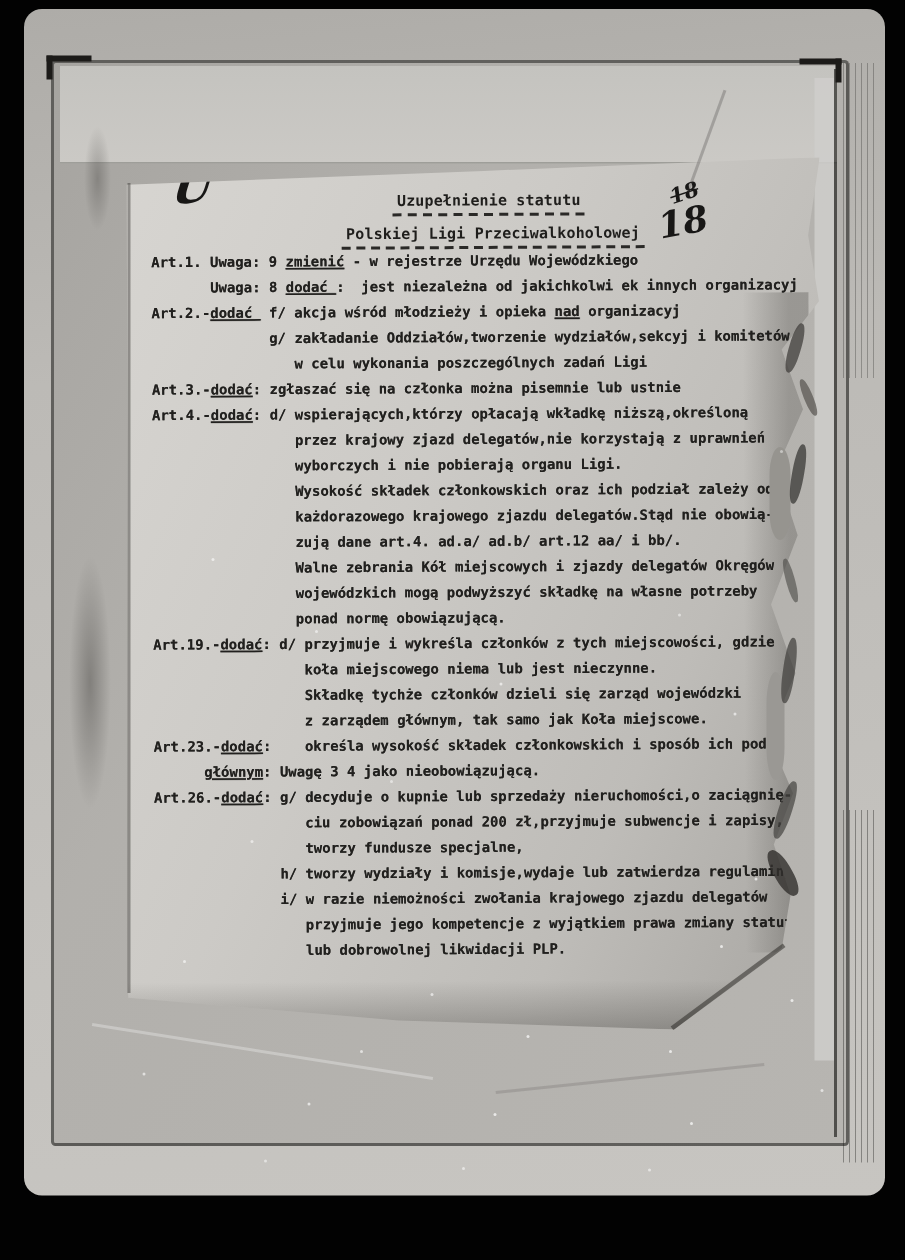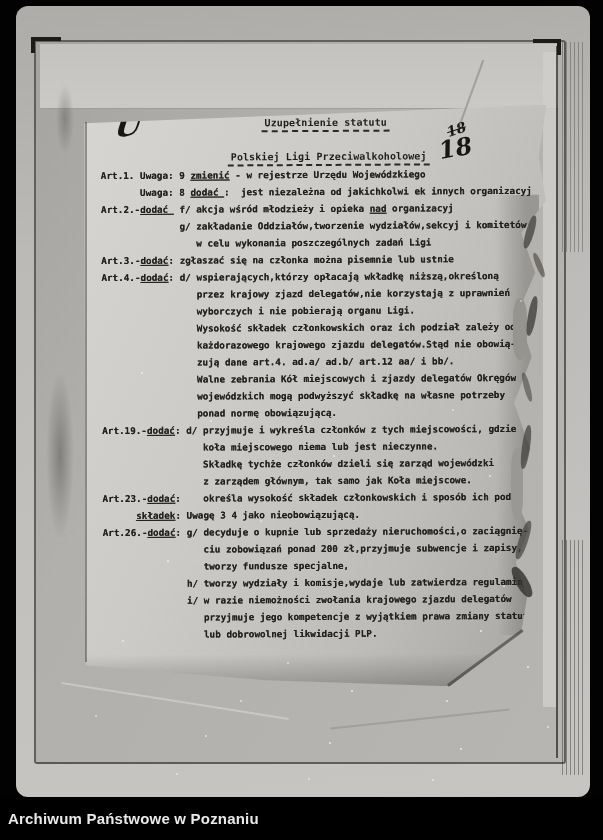--- a/index.html
+++ b/index.html
@@ -29,21 +29,21 @@
            431px 458px,442px 492px,436px 527px,364px 581px,180px 574px,0px 558px);}
   .shade-right{position:absolute;right:8px;top:90px;width:44px;height:440px;
          background:linear-gradient(90deg,rgba(0,0,0,0),rgba(95,93,89,.40) 70%,rgba(64,62,58,.30));}
   .shade-bottom{position:absolute;left:0;bottom:0;width:100%;height:36px;
          background:linear-gradient(180deg,rgba(0,0,0,0),rgba(78,76,72,.42));}
   .paper-left-line{position:absolute;left:85px;top:122px;width:2px;height:540px;
          background:rgba(38,36,33,.4);z-index:5;}
   
   .title{position:absolute;font-weight:700;font-size:10px;color:#1f1e1c;letter-spacing:.1px;
          border-bottom:2px dashed #2a2927;padding:0 3px 2px;white-space:pre;}
-  #title1{left:179px;top:11px;}
+  #title1{left:179px;top:23px;}
   #title2{left:145px;top:45px;}
   .lines{position:absolute;left:18px;top:60px;font-size:9.3px;font-weight:700;color:#21201e;
          text-shadow:0 0 .4px rgba(20,20,18,.7);}
   .tline{white-space:pre;height:17px;line-height:17px;}
   .tline .u{text-decoration:underline;}
   
   .hw{position:absolute;color:#181716;font-family:"DejaVu Serif",serif;font-style:italic;font-weight:700;}
   #hw-u{left:33px;top:0px;font-size:31px;transform:skewX(-14deg) rotate(-7deg);}
   #hw-cross{left:364px;top:16px;font-size:14px;transform:rotate(-18deg);text-decoration:line-through;}
   #hw-18{left:356px;top:28px;font-size:24px;transform:rotate(-10deg);}
@@ -126,21 +126,21 @@
         <div class="tline"><span>                 każdorazowego krajowego zjazdu delegatów.Stąd nie obowią-</span></div>
         <div class="tline"><span>                 zują dane art.4. ad.a/ ad.b/ art.12 aa/ i bb/.</span></div>
         <div class="tline"><span>                 Walne zebrania Kół miejscowych i zjazdy delegatów Okręgów</span></div>
         <div class="tline"><span>                 wojewódzkich mogą podwyższyć składkę na własne potrzeby</span></div>
         <div class="tline"><span>                 ponad normę obowiązującą.</span></div>
         <div class="tline"><span>Art.19.-</span><span class="u">dodać</span><span>: d/ przyjmuje i wykreśla członków z tych miejscowości, gdzie</span></div>
         <div class="tline"><span>                  koła miejscowego niema lub jest nieczynne.</span></div>
         <div class="tline"><span>                  Składkę tychże członków dzieli się zarząd wojewódzki</span></div>
         <div class="tline"><span>                  z zarządem głównym, tak samo jak Koła miejscowe.</span></div>
         <div class="tline"><span>Art.23.-</span><span class="u">dodać</span><span>:    określa wysokość składek członkowskich i sposób ich podziału</span></div>
-        <div class="tline"><span>      </span><span class="u">składek</span><span>: Uwagę 3 4 jako nieobowiązującą.</span></div>
+        <div class="tline"><span>      </span><span class="u">głównym</span><span>: Uwagę 3 4 jako nieobowiązującą.</span></div>
         <div class="tline"><span>Art.26.-</span><span class="u">dodać</span><span>: g/ decyduje o kupnie lub sprzedaży nieruchomości,o zaciągnię-</span></div>
         <div class="tline"><span>                  ciu zobowiązań ponad 200 zł,przyjmuje subwencje i zapisy,</span></div>
         <div class="tline"><span>                  tworzy fundusze specjalne,</span></div>
         <div class="tline"><span>               h/ tworzy wydziały i komisje,wydaje lub zatwierdza regulaminy</span></div>
         <div class="tline"><span>               i/ w razie niemożności zwołania krajowego zjazdu delegatów</span></div>
         <div class="tline"><span>                  przyjmuje jego kompetencje z wyjątkiem prawa zmiany statutu</span></div>
         <div class="tline"><span>                  lub dobrowolnej likwidacji PLP.</span></div>
       </div>
   </div>
 
@@ -157,16 +157,13 @@
   <div class="tear t7"></div>
   <div class="curl c1"></div>
   <div class="curl c2"></div>
   <div class="diag-cut"></div>
 
   <div class="crease cr1"></div>
   <div class="crease cr2"></div>
   <div class="crease cr3"></div>
   <div class="speckles"></div>
 
-  <div class="caption-bar">
-    <div class="caption">Archiwum Państwowe w Poznaniu</div>
-  </div>
 </div>
 
 </body></html>

